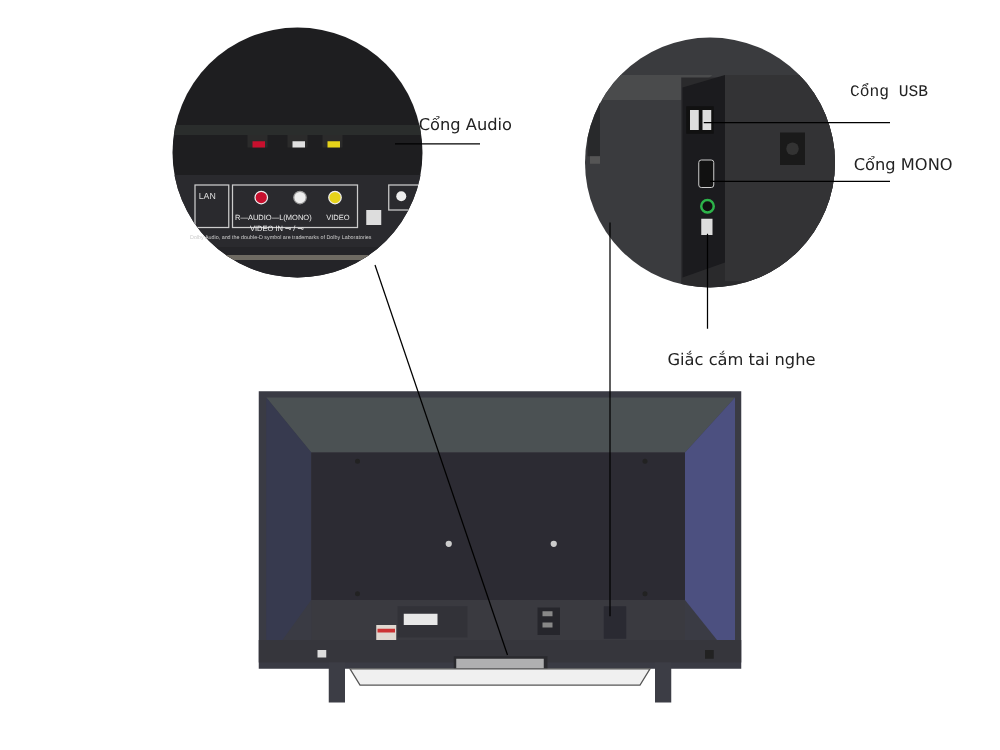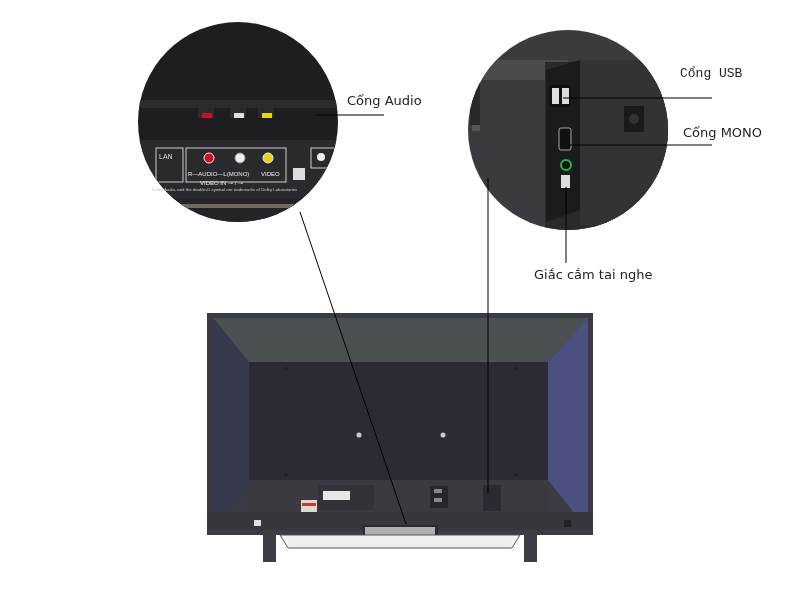--- a/index.html
+++ b/index.html
@@ -117,16 +117,16 @@
   <g stroke="#000" stroke-width="1">
     <line x1="316" y1="115" x2="384" y2="115"></line>
     <line x1="300" y1="212" x2="406" y2="524"></line>
     <line x1="563" y1="98" x2="712" y2="98"></line>
     <line x1="568" y1="145" x2="712" y2="145"></line>
     <line x1="566" y1="187" x2="566" y2="263"></line>
     <line x1="488" y1="178" x2="488" y2="493"></line>
   </g>
 </svg>
 
-<div class="label" style="left:347px;top:93px;">Cổng Audio</div>
+<div class="label" style="left:335px;top:93px;">Cổng Audio</div>
 <div class="label" style="left:680px;top:66px;font-family:Liberation Mono, monospace;">Cổng USB</div>
 <div class="label" style="left:683px;top:125px;">Cổng MONO</div>
-<div class="label" style="left:534px;top:267px;">Giắc cắm tai nghe</div>
+<div class="label" style="left:534px;top:281px;">Giắc cắm tai nghe</div>
 
 </body></html>

